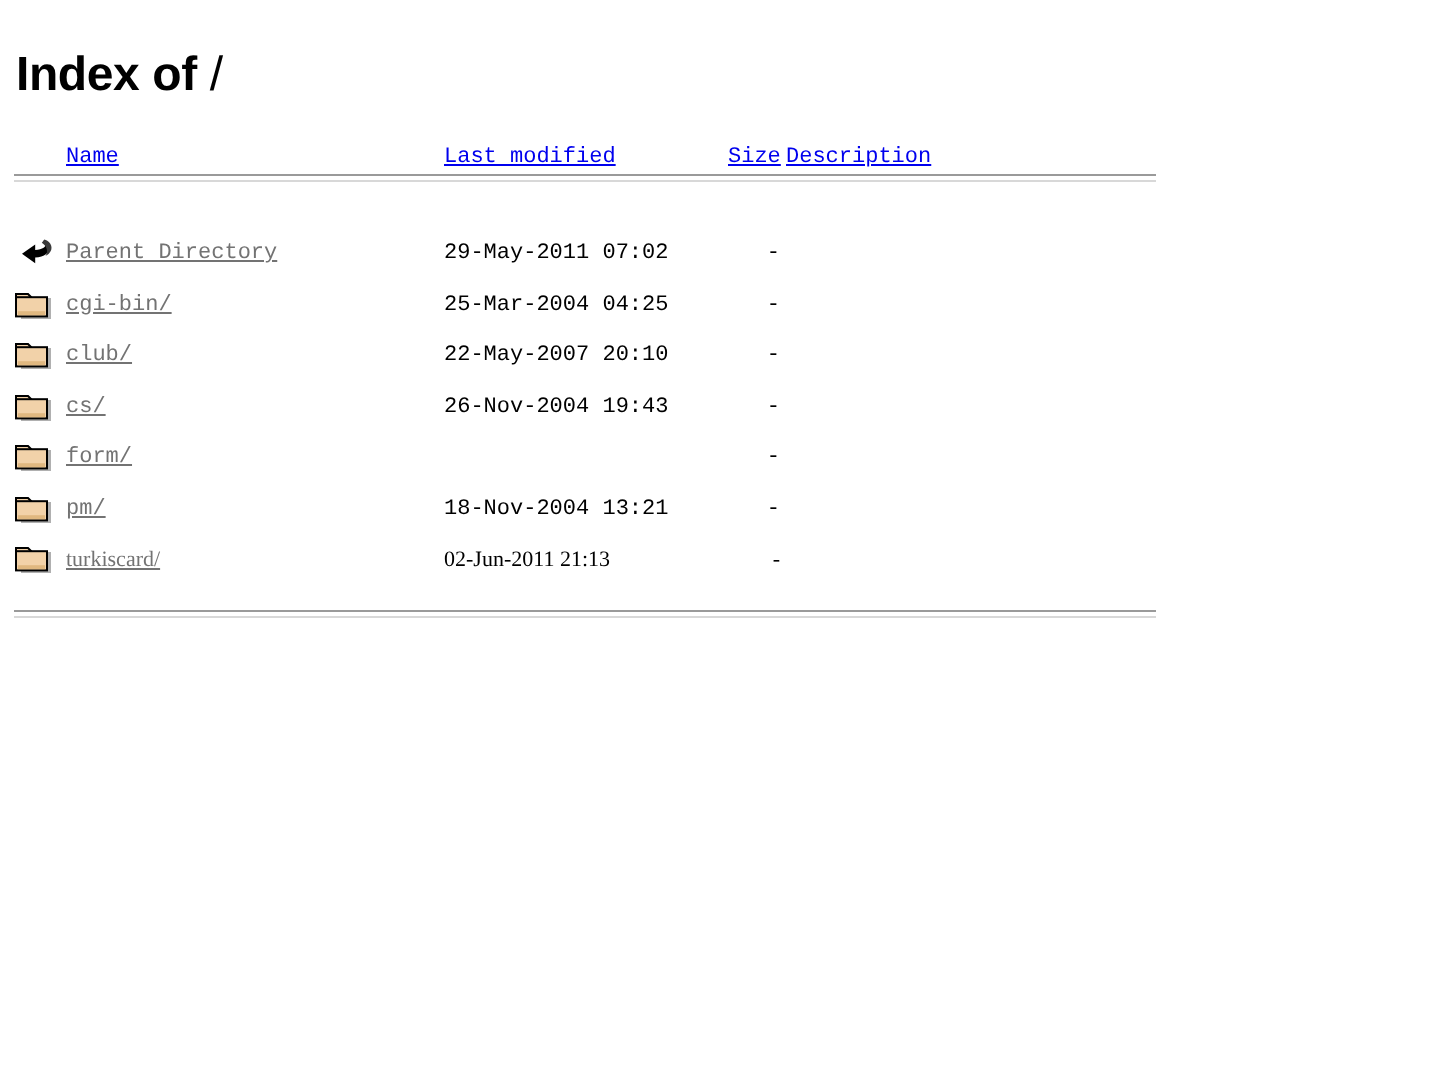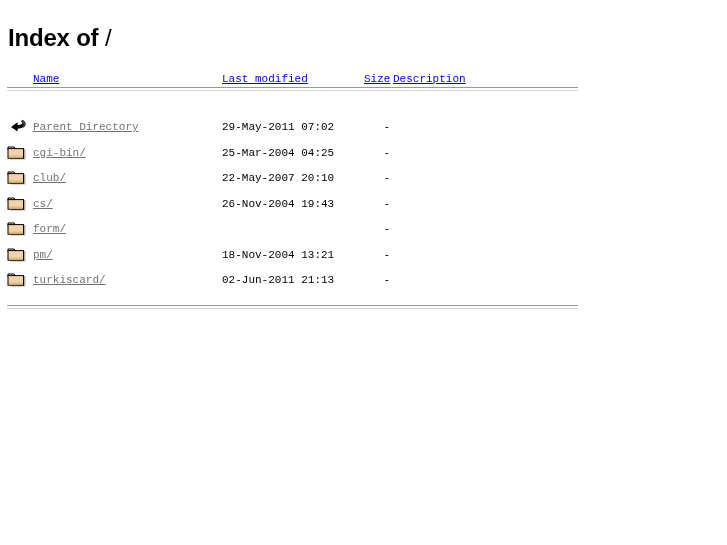--- a/index.html
+++ b/index.html
@@ -163,21 +163,21 @@
             <path d="M1 3 L7 3 L8.6 4.6 L8.6 5.6 L1 5.6 Z" fill="#F2D2A9" stroke="#000000" stroke-width="1"></path>
             <rect x="1" y="4.6" width="15.5" height="9.6" fill="#F2D2A9" stroke="#000000" stroke-width="1"></rect>
             <rect x="2" y="11.6" width="13.5" height="2.0" fill="#E0B880"></rect>
           </svg></span><span class="cell-name link">form/</span><span class="cell-size">-</span><span class="cell-desc"></span></div>
       <div class="row" style="top: 183.5px;"><span class="cell-icon"><svg class="icon-svg" viewBox="0 0 20 18" xmlns="http://www.w3.org/2000/svg">
             <rect x="3.5" y="5.0" width="15" height="10.5" fill="#b0b0b0"></rect>
             <path d="M1 3 L7 3 L8.6 4.6 L8.6 5.6 L1 5.6 Z" fill="#F2D2A9" stroke="#000000" stroke-width="1"></path>
             <rect x="1" y="4.6" width="15.5" height="9.6" fill="#F2D2A9" stroke="#000000" stroke-width="1"></rect>
             <rect x="2" y="11.6" width="13.5" height="2.0" fill="#E0B880"></rect>
           </svg></span><span class="cell-name link">pm/</span><span class="cell-date">18-Nov-2004 13:21</span><span class="cell-size">-</span><span class="cell-desc"></span></div>
-      <div class="row" style="top: 209px;"><span class="cell-icon"><svg class="icon-svg" viewBox="0 0 20 18" xmlns="http://www.w3.org/2000/svg">
+      <div class="row" style="top: 209px; font-family: Liberation Serif, serif;"><span class="cell-icon"><svg class="icon-svg" viewBox="0 0 20 18" xmlns="http://www.w3.org/2000/svg">
             <rect x="3.5" y="5.0" width="15" height="10.5" fill="#b0b0b0"></rect>
             <path d="M1 3 L7 3 L8.6 4.6 L8.6 5.6 L1 5.6 Z" fill="#F2D2A9" stroke="#000000" stroke-width="1"></path>
             <rect x="1" y="4.6" width="15.5" height="9.6" fill="#F2D2A9" stroke="#000000" stroke-width="1"></rect>
             <rect x="2" y="11.6" width="13.5" height="2.0" fill="#E0B880"></rect>
           </svg></span><span class="cell-name link">turkiscard/</span><span class="cell-date">02-Jun-2011 21:13</span><span class="cell-size">-</span><span class="cell-desc"></span></div>
     </div>
 
   <hr class="rule rule-bottom">
 </div>
 

